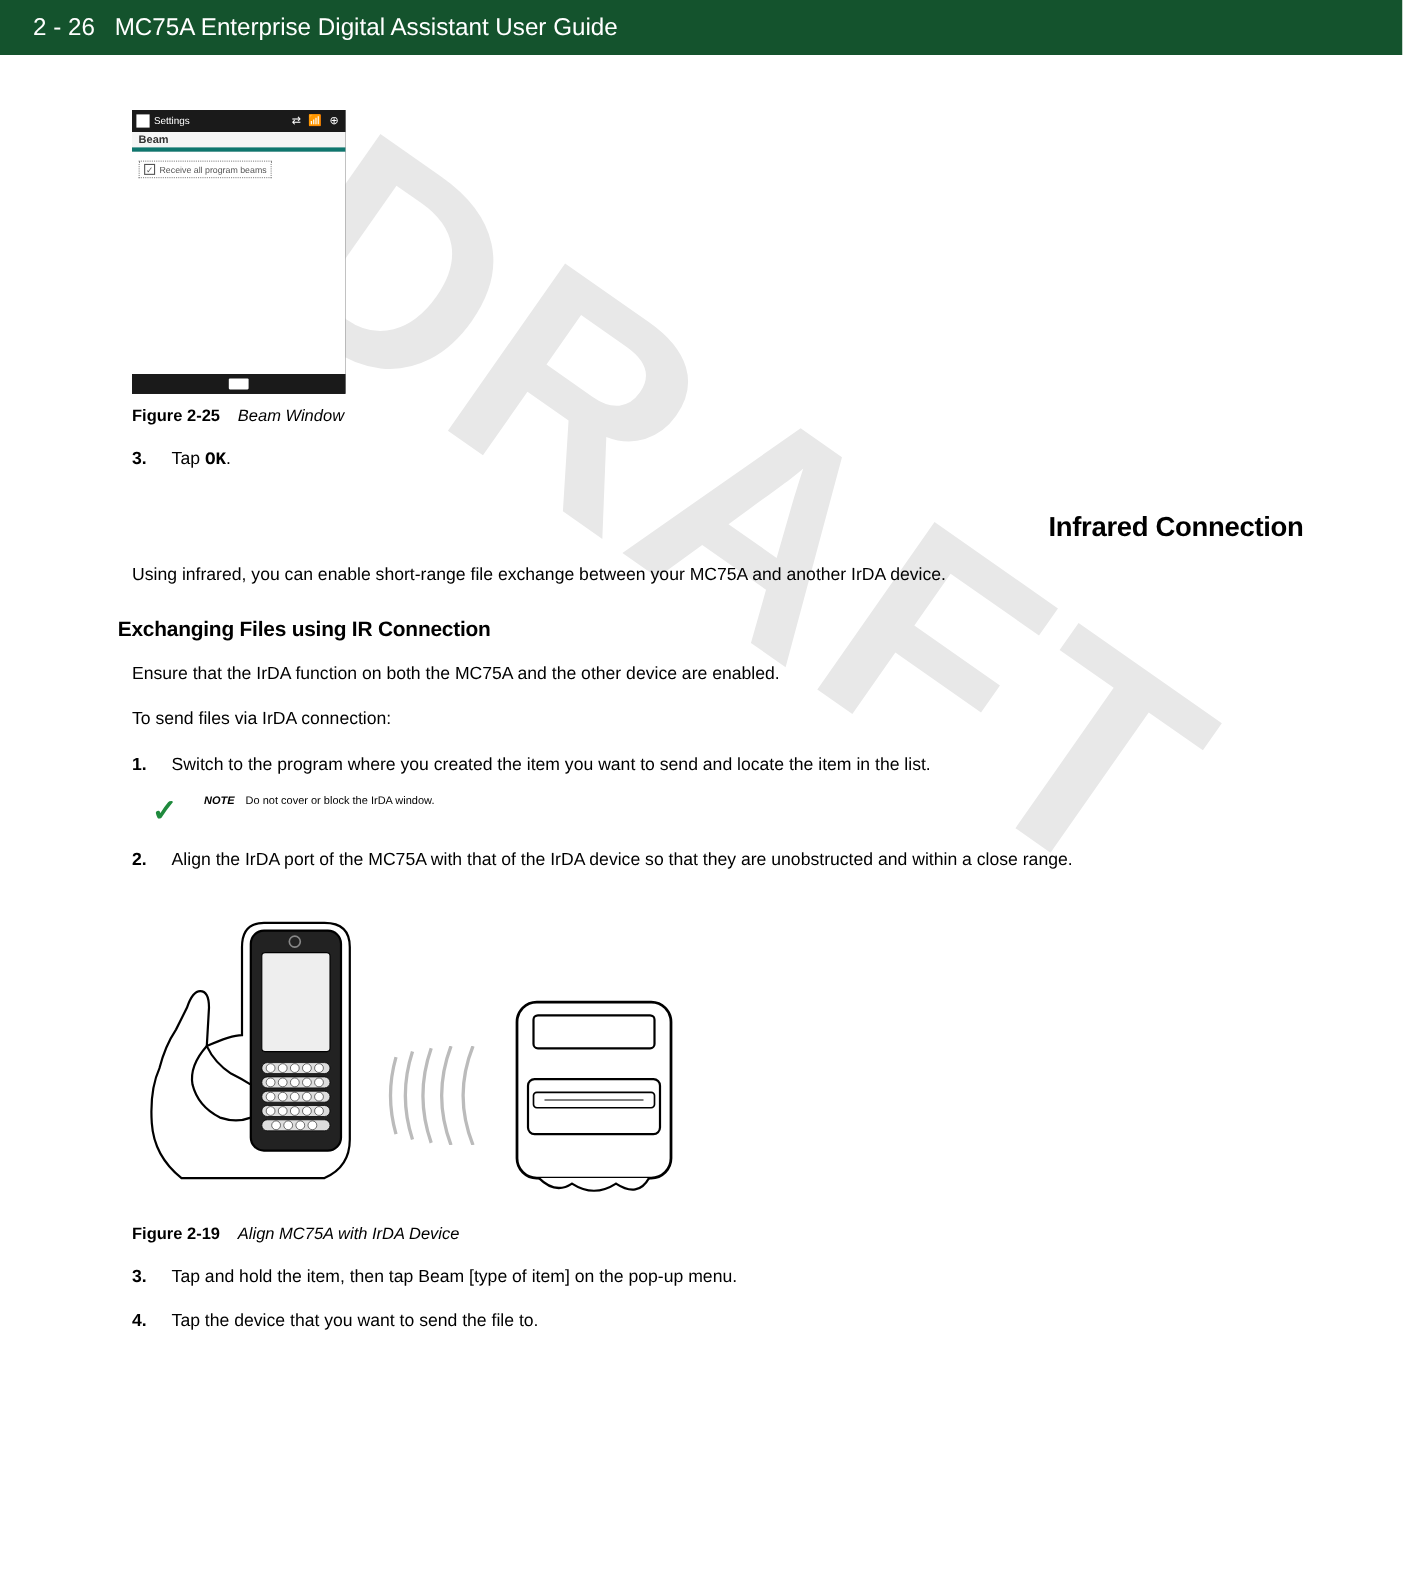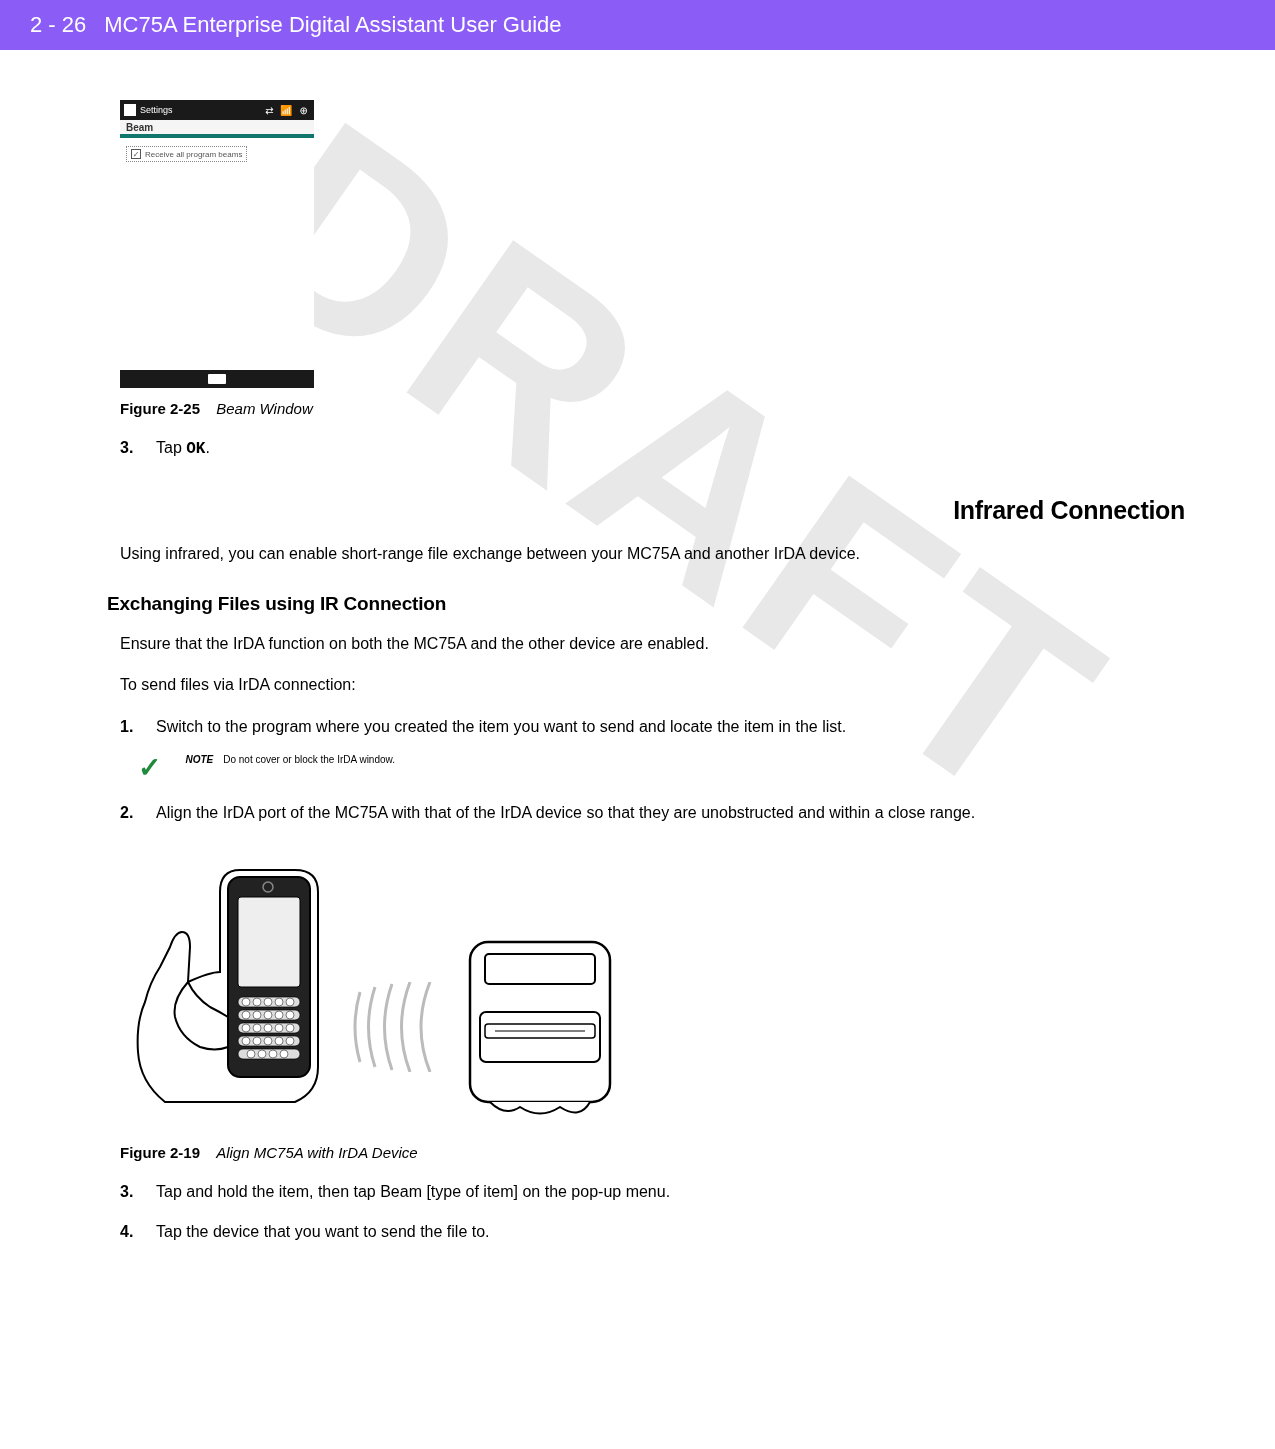--- a/index.html
+++ b/index.html
@@ -5,21 +5,21 @@
     * { margin: 0; padding: 0; box-sizing: border-box; }
     body {
       font-family: Arial, Helvetica, sans-serif;
       font-size: 16px;
       color: #000;
       background: #fff;
       width: 1275px;
       position: relative;
     }
     .header-bar {
-      background: #8b5cf6;
+      background: #14532d;
       color: #fff;
       padding: 12px 16px 12px 30px;
       font-family: "Helvetica Neue", Arial, sans-serif;
       font-size: 22px;
       font-weight: 400;
       display: flex;
       align-items: center;
     }
     .header-bar .pagenum {
       margin-right: 18px;
@@ -40,21 +40,21 @@
       letter-spacing: 10px;
       z-index: 0;
       pointer-events: none;
       user-select: none;
     }
     .rel { position: relative; z-index: 1; }
 
     
     .screenshot {
       width: 194px;
-      height: 288px;
+      height: 258px;
       background: #000;
       margin-left: 30px;
       position: relative;
       z-index: 1;
     }
     .sc-topbar {
       position: absolute;
       top: 0; left: 0; right: 0;
       height: 20px;
       background: #1a1a1a;

